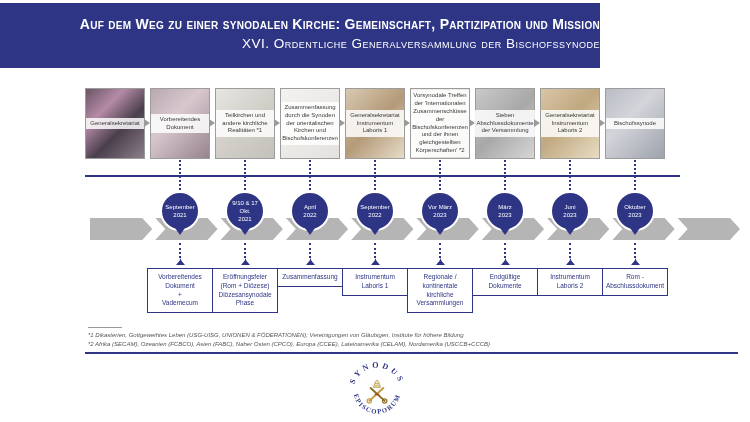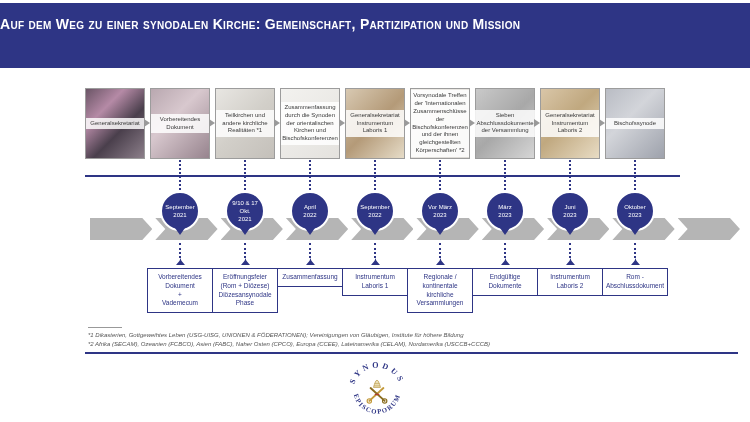--- a/index.html
+++ b/index.html
@@ -1,21 +1,21 @@
 <!DOCTYPE html>
 <html><head>
 <meta charset="utf-8">
 <style>
   html,body{margin:0;padding:0;background:#ffffff;}
   .canvas{
     position:relative;width:750px;height:422px;background:#fff;overflow:hidden;
     font-family:"Liberation Sans",sans-serif;
   }
   
-  .header{position:absolute;top:3px;left:0;width:750px;height:65px;background:#2e3585;text-align:left;color:#fff;}
+  .header{position:absolute;top:3px;left:0;width:600px;height:65px;background:#2e3585;text-align:right;color:#fff;}
   .header .title{margin-top:13px;font-size:14px;font-weight:700;font-variant:small-caps;letter-spacing:.3px;}
   .header .subtitle{margin-top:4px;font-size:13.5px;font-weight:400;font-variant:small-caps;letter-spacing:.5px;}
   
   .stage-top{position:absolute;top:88px;width:60px;height:71px;border:1px solid #9c9c9c;box-sizing:border-box;
     display:flex;align-items:center;justify-content:center;}
   .stage-top .lbl{background:rgba(255,255,255,.84);width:100%;padding:2px 1px;font-size:6px;line-height:1.3;
     color:#3a3a3a;text-align:center;}
   .p1{background:linear-gradient(135deg,#6b5566,#b58aa6 30%,#4a3f4c 60%,#8c7f8a);}
   .p2{background:linear-gradient(135deg,#b9a8b0,#d8c8ce 40%,#97848e);}
   .p3{background:linear-gradient(135deg,#e8e6e2,#d2cfc9 50%,#c4c0ba);}
@@ -54,20 +54,21 @@
   
   .logo{position:absolute;left:345px;top:358px;width:64px;height:64px;}
 </style>
 </head>
 <body>
 
 <div class="canvas">
 
   <div class="header">
     <div class="title">Auf dem Weg zu einer synodalen Kirche: Gemeinschaft, Partizipation und Mission</div>
+    <div class="subtitle">XVI. Ordentliche Generalversammlung der Bischofssynode</div>
   </div>
 
   <div class="stage-top p1" style="left:85px">
       <div class="lbl">Generalsekretariat</div>
     </div>
   <div class="stage-top p2" style="left:150px">
       <div class="lbl">Vorbereitendes Dokument</div>
     </div>
   <div class="stage-top p3" style="left:215px">
       <div class="lbl">Teilkirchen und andere kirchliche Realitäten *1</div>

